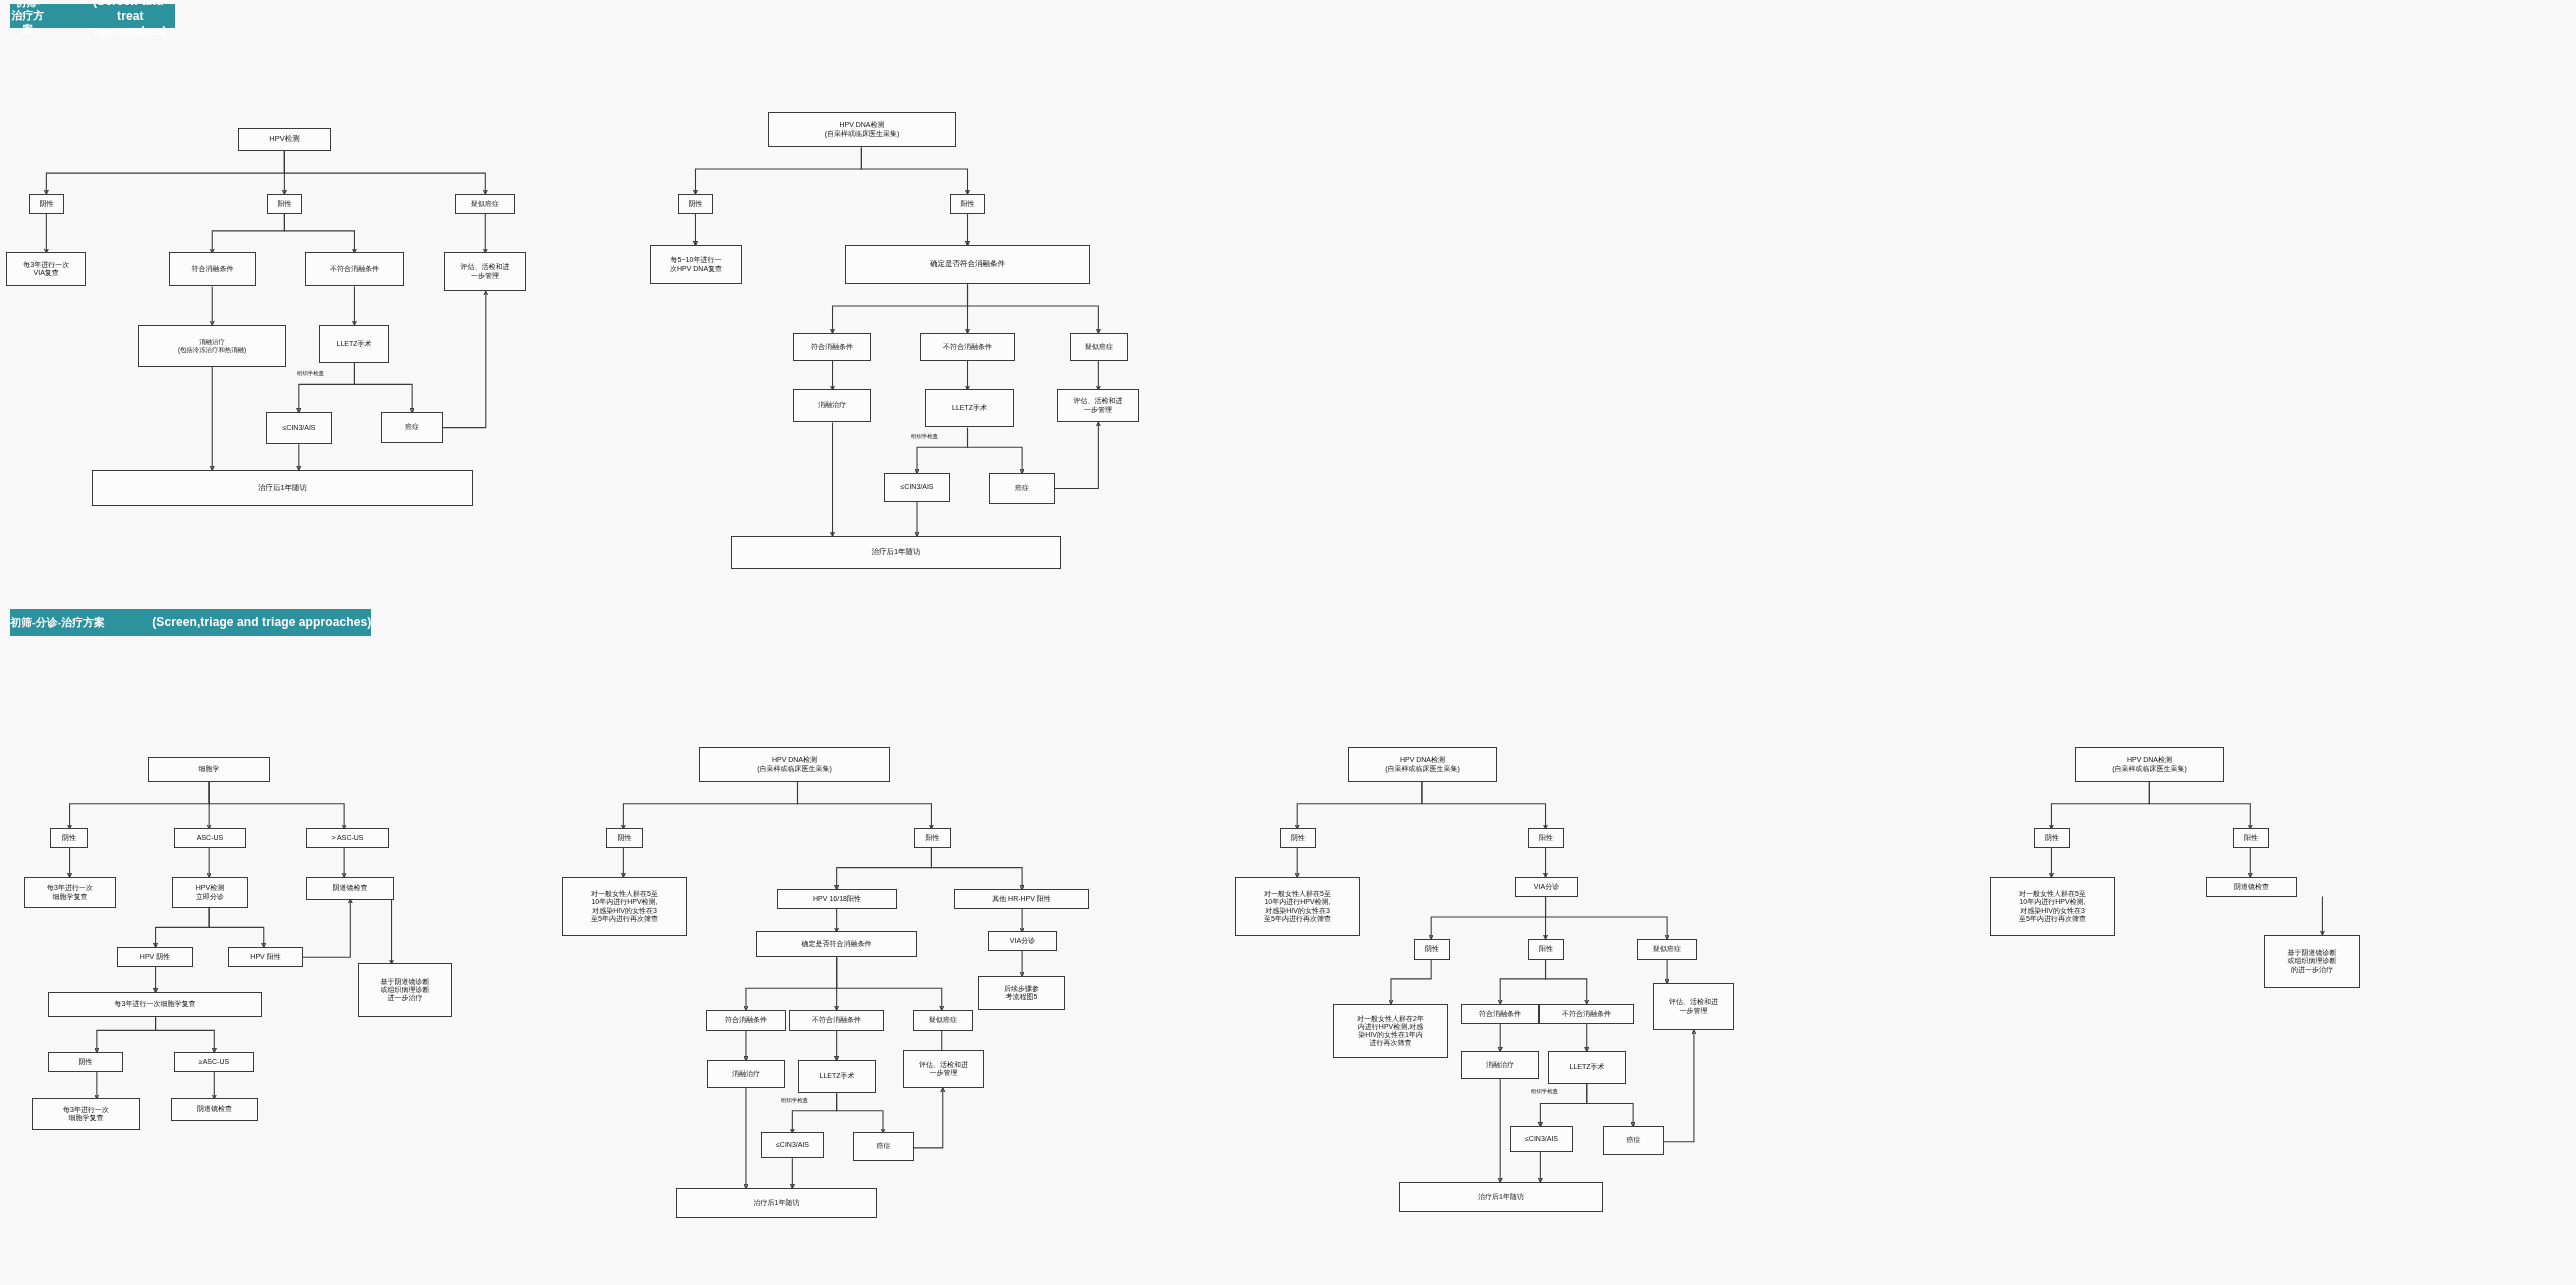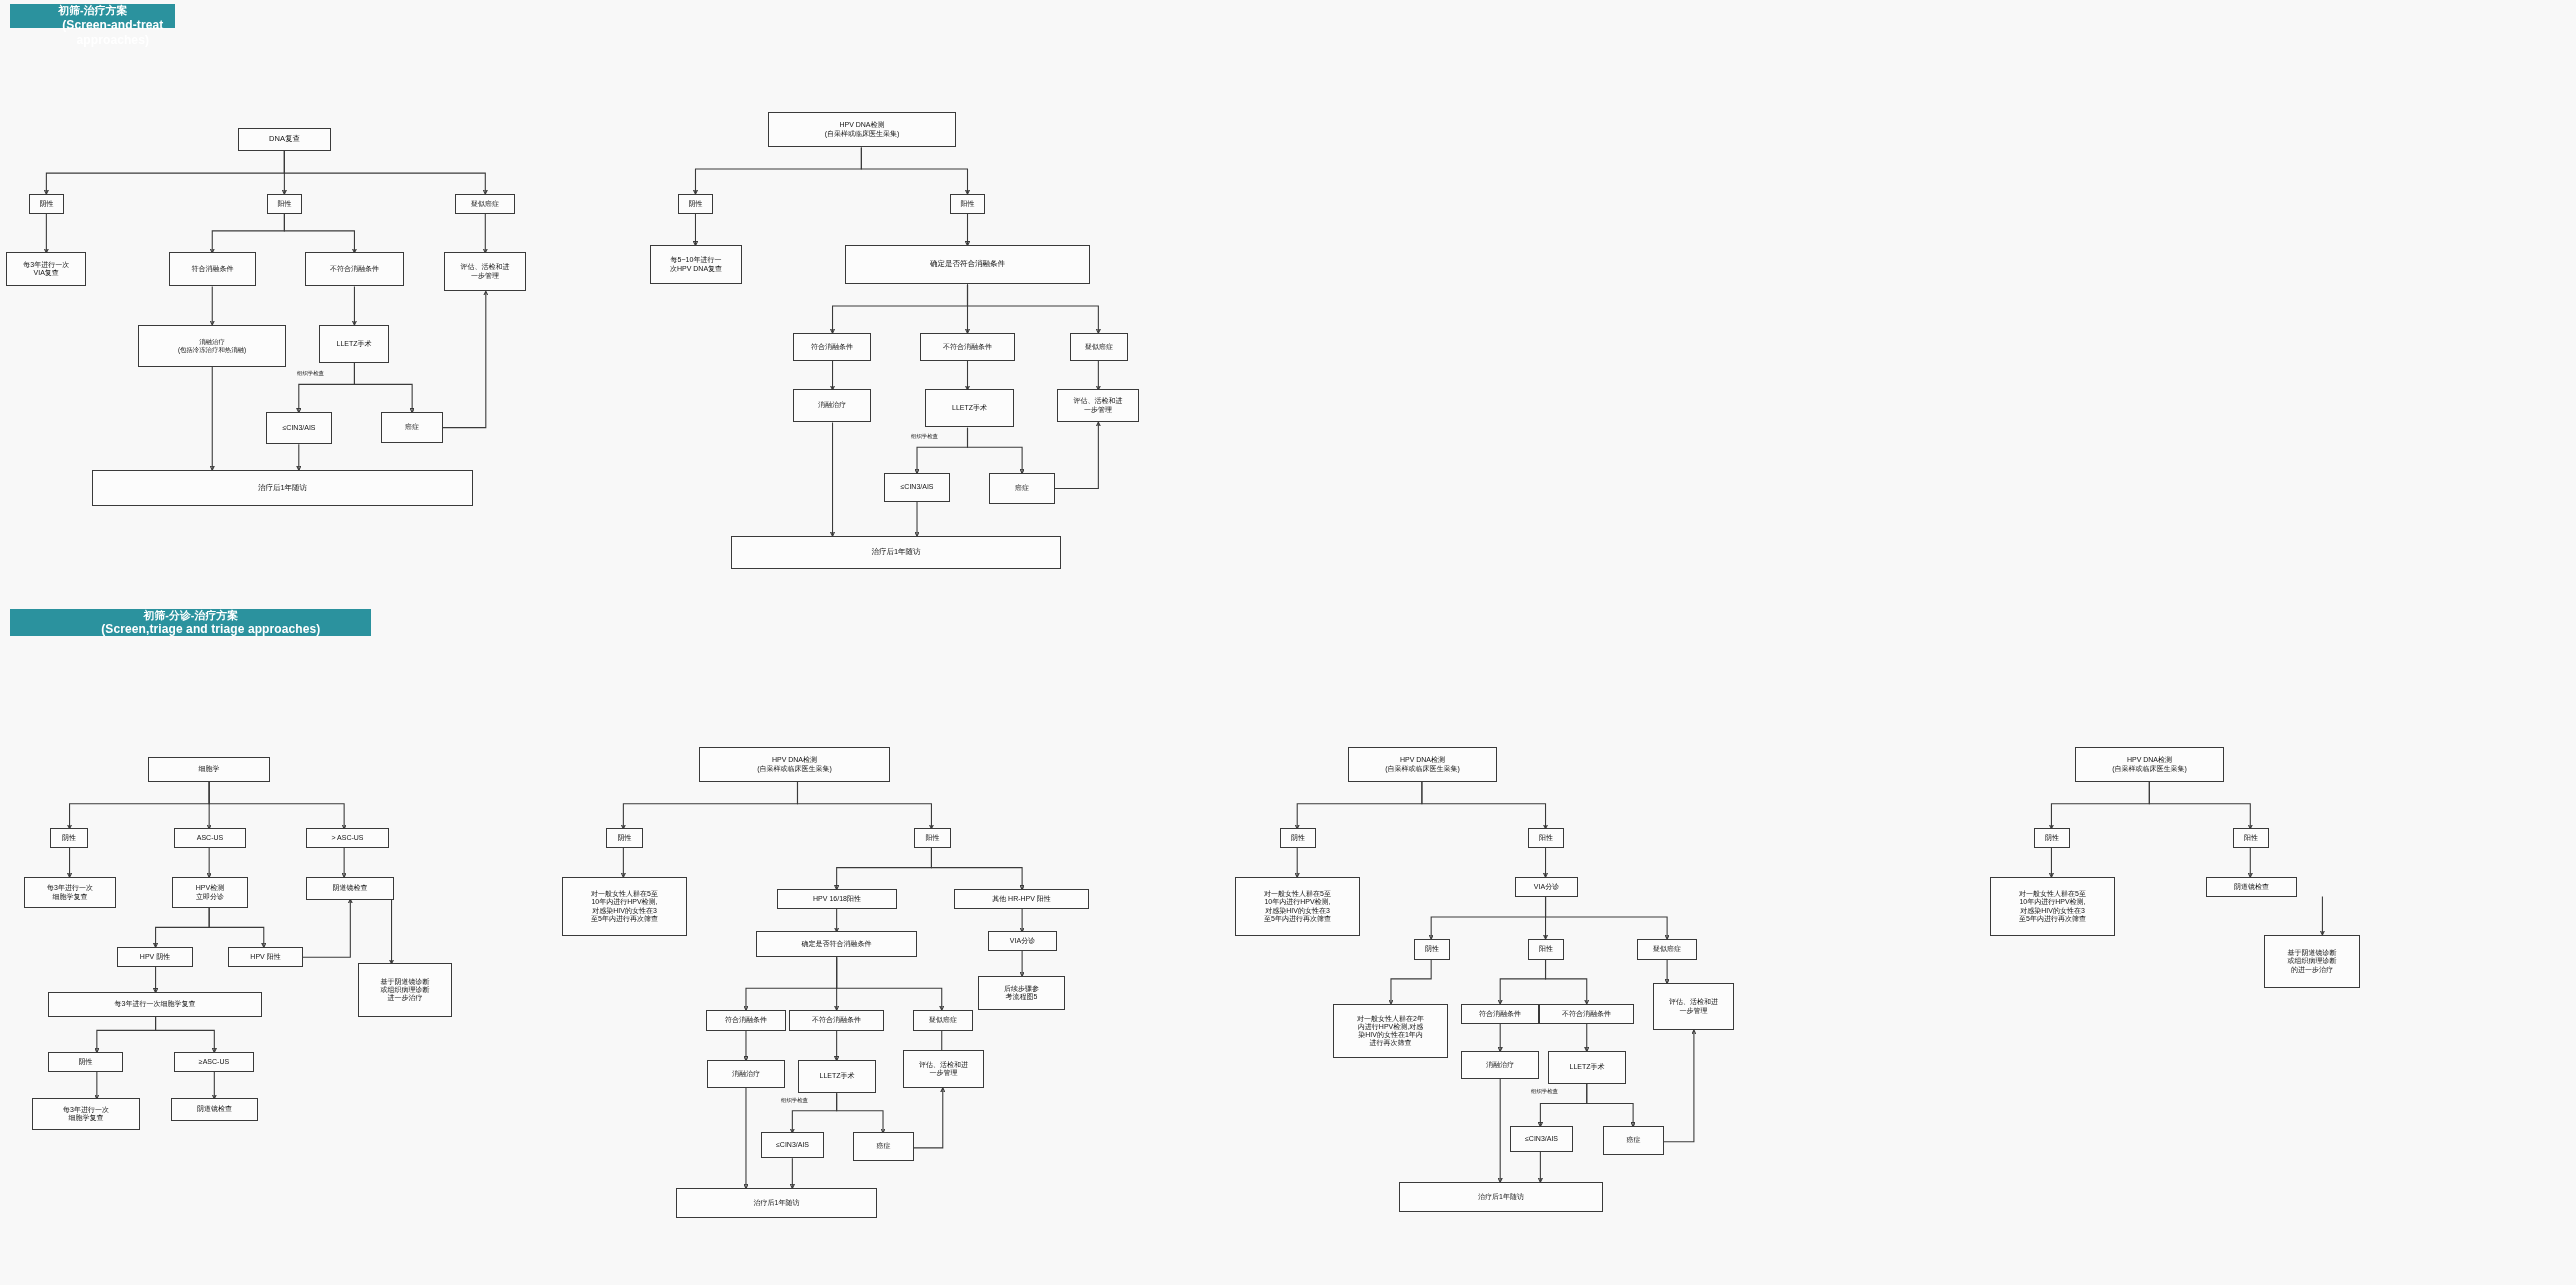--- a/index.html
+++ b/index.html
@@ -1,18 +1,18 @@
 <!DOCTYPE html>
 <html style="font-size:8.2px"><head>
 <meta charset="utf-8">
 <style>
   html,body{margin:0;padding:0;background:#f7f7f7;}
   body{font-family:"Liberation Sans","DejaVu Sans",sans-serif;}
   #root{position:relative;width:3038px;height:1286px;background:#f8f8f8;overflow:hidden;}
-  .banner{position:absolute;background:#2b929e;color:#fff;display:flex;flex-direction:column;
+  .banner{position:absolute;background:#2b929e;color:#fff;display:flex;flex-direction:row;
           align-items:center;justify-content:space-between;text-align:center;font-weight:bold;letter-spacing:0.1px;}
   .banner .l1{font-size:10.8px;line-height:1.25;}
   .banner .l2{font-size:12px;line-height:1.25;padding-left:40px;}
   .node{position:absolute;box-sizing:border-box;background:#fcfcfc;border:1px solid #3a3a3a;
         display:flex;align-items:center;justify-content:center;text-align:center;
         color:#111;line-height:1.18;white-space:pre-line;padding:0.5px 1px;}
   .fs14{font-size:7.5px;}
   .fs13{font-size:7px;}
   .fs12{font-size:6.4px;}
   .edgelbl{position:absolute;font-size:5.4px;color:#111;white-space:nowrap;}
@@ -143,21 +143,21 @@
       <path d="M5530,1862 L5530,1908"></path>
       <path d="M5814,1862 L5814,1908"></path>
       <path d="M5735,1946 L5735,1992"></path>
       <path d="M5530,2044 L5530,2080 L5452,2080 L5452,2124"></path>
       <path d="M5530,2044 L5530,2080 L5604,2080 L5604,2124"></path>
       <path d="M5646,2144 L5706,2144 L5706,1927"></path>
       <path d="M5410,2144 L5142,2144 L5142,1850"></path>
     </g>
   </svg>
 
-  <div class="node fs14" style="left:238px;top:128px;width:93px;height:23px;">DNA复查</div>
+  <div class="node fs14" style="left:238px;top:128px;width:93px;height:23px;">HPV检测</div>
   <div class="node fs13" style="left:29px;top:194px;width:35px;height:19.6px;">阴性</div>
   <div class="node fs13" style="left:267px;top:194px;width:35px;height:19.6px;">阳性</div>
   <div class="node fs13" style="left:455px;top:194px;width:60px;height:19.6px;">疑似癌症</div>
   <div class="node fs13" style="left:6.2px;top:252px;width:80px;height:34px;">每3年进行一次
 VIA复查</div>
   <div class="node fs13" style="left:169px;top:252px;width:87px;height:34px;">符合消融条件</div>
   <div class="node fs13" style="left:305px;top:252px;width:99px;height:34px;">不符合消融条件</div>
   <div class="node fs13" style="left:444px;top:252px;width:82px;height:39px;">评估、活检和进
 一步管理</div>
   <div class="node fs12" style="left:138px;top:325px;width:148px;height:42px;">消融治疗

